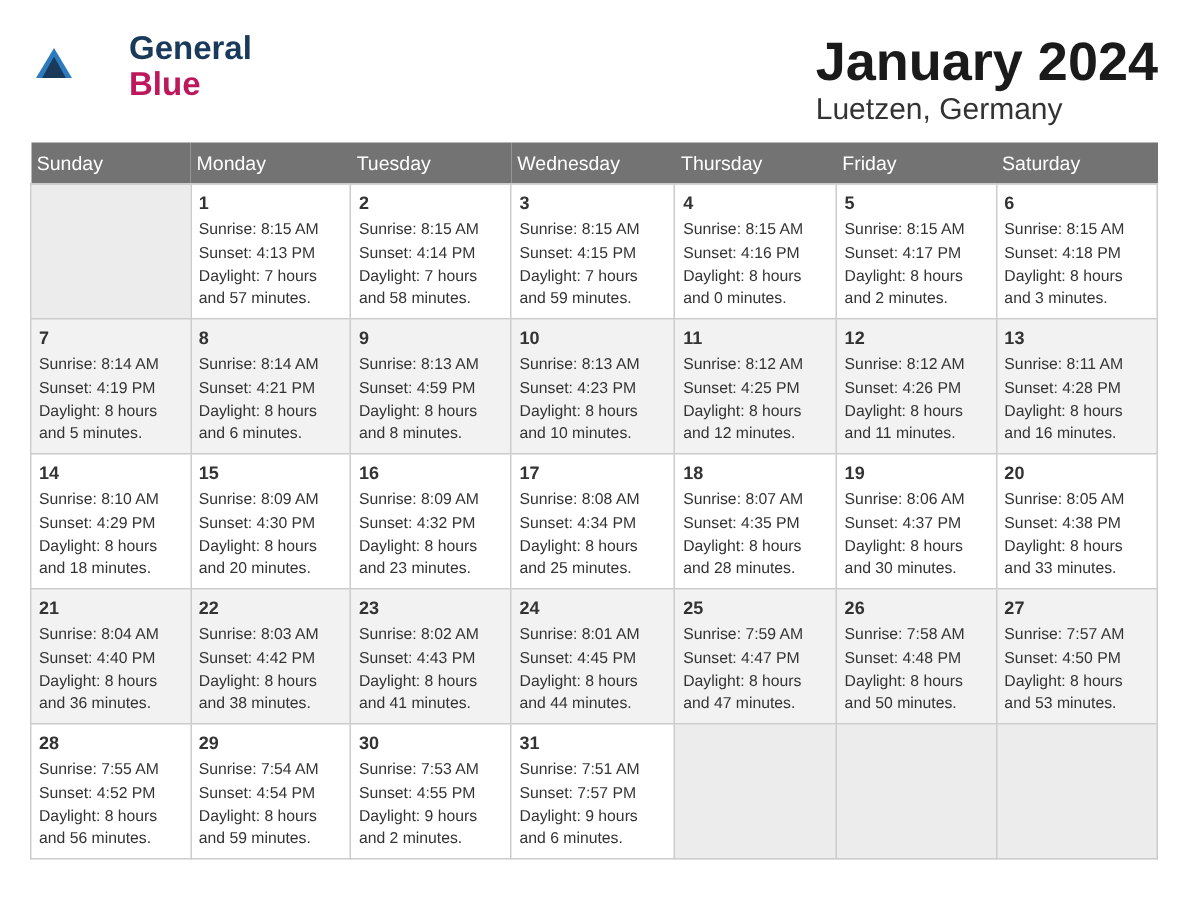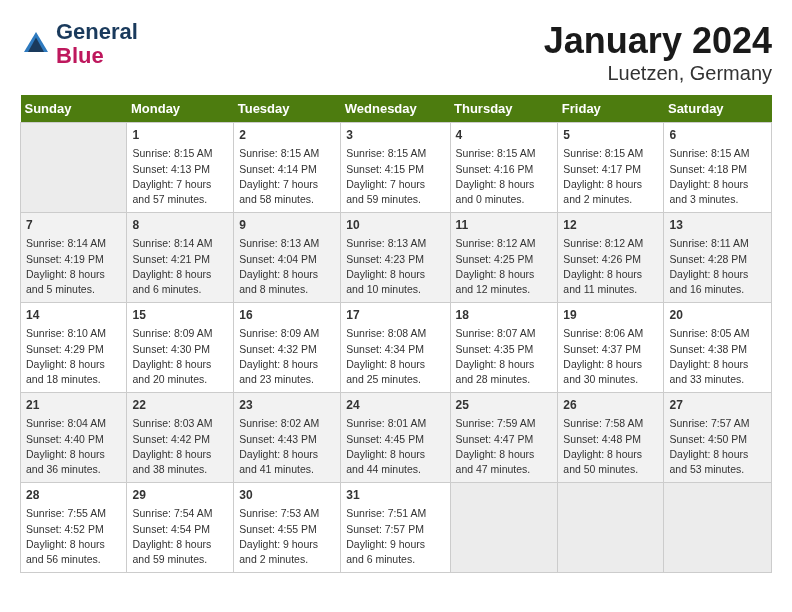--- a/index.html
+++ b/index.html
@@ -21,50 +21,50 @@
       align-items: center;
     }
     .logo-text {
       font-size: 22px;
       font-weight: bold;
       color: #1a3a5c;
       line-height: 1.1;
     }
     .logo-text span {
       color: #2e7abf;
+      margin-left: 30px;
     }
     .logo-icon {
       width: 32px;
       height: 32px;
       margin-right: 4px;
     }
     .title-block {
-      text-align: right;
     }
     .month-title {
       font-size: 36px;
       font-weight: bold;
       color: #1a1a1a;
     }
     .location {
       font-size: 20px;
       color: #333;
     }
     table {
       width: 100%;
       border-collapse: collapse;
       font-size: 11px;
     }
     thead tr th {
-      background: #4d7c0f;
+      background: #737373;
       color: #fff;
       padding: 6px 4px;
       text-align: left;
       font-size: 13px;
-      font-weight: bold;
+      font-weight: normal;
     }
     tbody tr td {
       border: 1px solid #ccc;
       vertical-align: top;
       padding: 4px 5px;
       width: 113px;
       min-height: 80px;
       height: 90px;
       color: #333;
       font-size: 10.5px;
@@ -127,21 +127,21 @@
         <td><span class="day-num">1</span><span>Sunrise: 8:15 AM</span><br><span>Sunset: 4:13 PM</span><br><span>Daylight: 7 hours and 57 minutes.</span></td>
         <td><span class="day-num">2</span><span>Sunrise: 8:15 AM</span><br><span>Sunset: 4:14 PM</span><br><span>Daylight: 7 hours and 58 minutes.</span></td>
         <td><span class="day-num">3</span><span>Sunrise: 8:15 AM</span><br><span>Sunset: 4:15 PM</span><br><span>Daylight: 7 hours and 59 minutes.</span></td>
         <td><span class="day-num">4</span><span>Sunrise: 8:15 AM</span><br><span>Sunset: 4:16 PM</span><br><span>Daylight: 8 hours and 0 minutes.</span></td>
         <td><span class="day-num">5</span><span>Sunrise: 8:15 AM</span><br><span>Sunset: 4:17 PM</span><br><span>Daylight: 8 hours and 2 minutes.</span></td>
         <td><span class="day-num">6</span><span>Sunrise: 8:15 AM</span><br><span>Sunset: 4:18 PM</span><br><span>Daylight: 8 hours and 3 minutes.</span></td>
       </tr>
       <tr>
         <td><span class="day-num">7</span><span>Sunrise: 8:14 AM</span><br><span>Sunset: 4:19 PM</span><br><span>Daylight: 8 hours and 5 minutes.</span></td>
         <td><span class="day-num">8</span><span>Sunrise: 8:14 AM</span><br><span>Sunset: 4:21 PM</span><br><span>Daylight: 8 hours and 6 minutes.</span></td>
-        <td><span class="day-num">9</span><span>Sunrise: 8:13 AM</span><br><span>Sunset: 4:04 PM</span><br><span>Daylight: 8 hours and 8 minutes.</span></td>
+        <td><span class="day-num">9</span><span>Sunrise: 8:13 AM</span><br><span>Sunset: 4:59 PM</span><br><span>Daylight: 8 hours and 8 minutes.</span></td>
         <td><span class="day-num">10</span><span>Sunrise: 8:13 AM</span><br><span>Sunset: 4:23 PM</span><br><span>Daylight: 8 hours and 10 minutes.</span></td>
         <td><span class="day-num">11</span><span>Sunrise: 8:12 AM</span><br><span>Sunset: 4:25 PM</span><br><span>Daylight: 8 hours and 12 minutes.</span></td>
         <td><span class="day-num">12</span><span>Sunrise: 8:12 AM</span><br><span>Sunset: 4:26 PM</span><br><span>Daylight: 8 hours and 11 minutes.</span></td>
         <td><span class="day-num">13</span><span>Sunrise: 8:11 AM</span><br><span>Sunset: 4:28 PM</span><br><span>Daylight: 8 hours and 16 minutes.</span></td>
       </tr>
       <tr>
         <td><span class="day-num">14</span><span>Sunrise: 8:10 AM</span><br><span>Sunset: 4:29 PM</span><br><span>Daylight: 8 hours and 18 minutes.</span></td>
         <td><span class="day-num">15</span><span>Sunrise: 8:09 AM</span><br><span>Sunset: 4:30 PM</span><br><span>Daylight: 8 hours and 20 minutes.</span></td>
         <td><span class="day-num">16</span><span>Sunrise: 8:09 AM</span><br><span>Sunset: 4:32 PM</span><br><span>Daylight: 8 hours and 23 minutes.</span></td>
         <td><span class="day-num">17</span><span>Sunrise: 8:08 AM</span><br><span>Sunset: 4:34 PM</span><br><span>Daylight: 8 hours and 25 minutes.</span></td>

